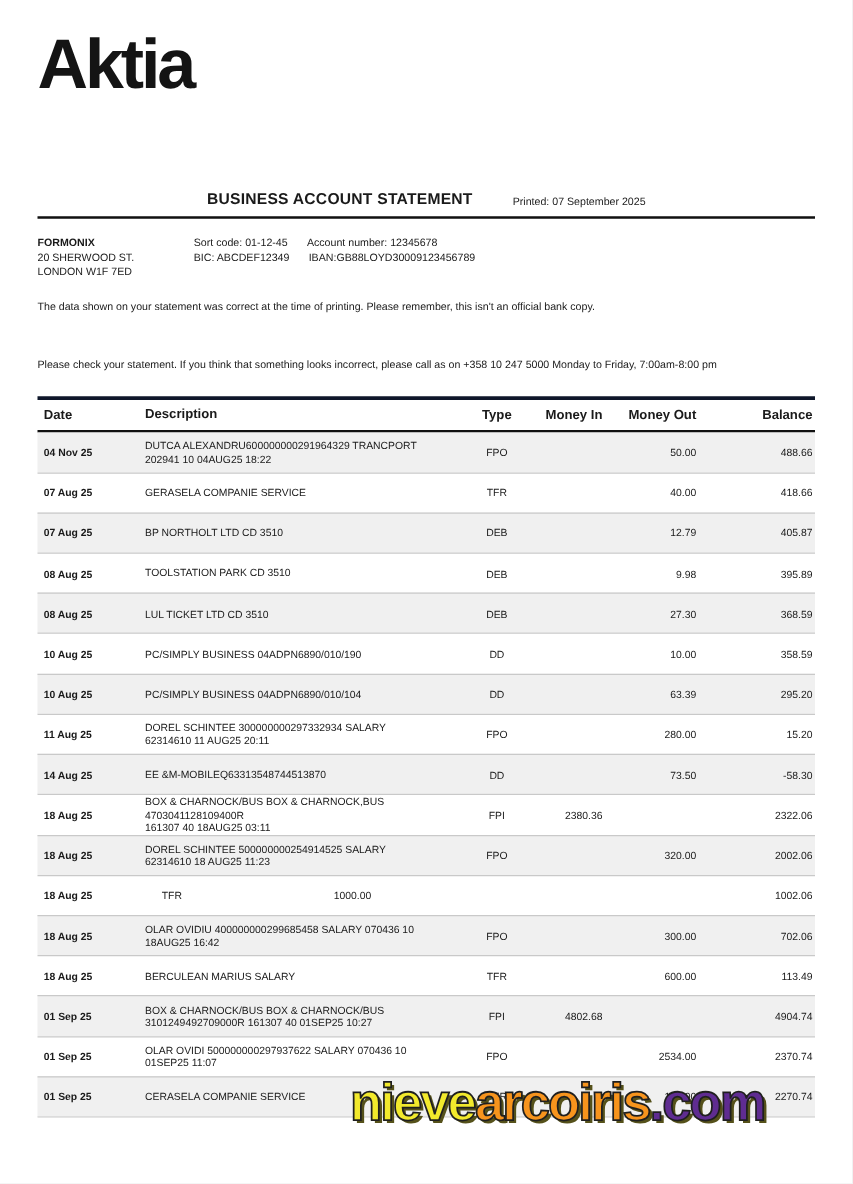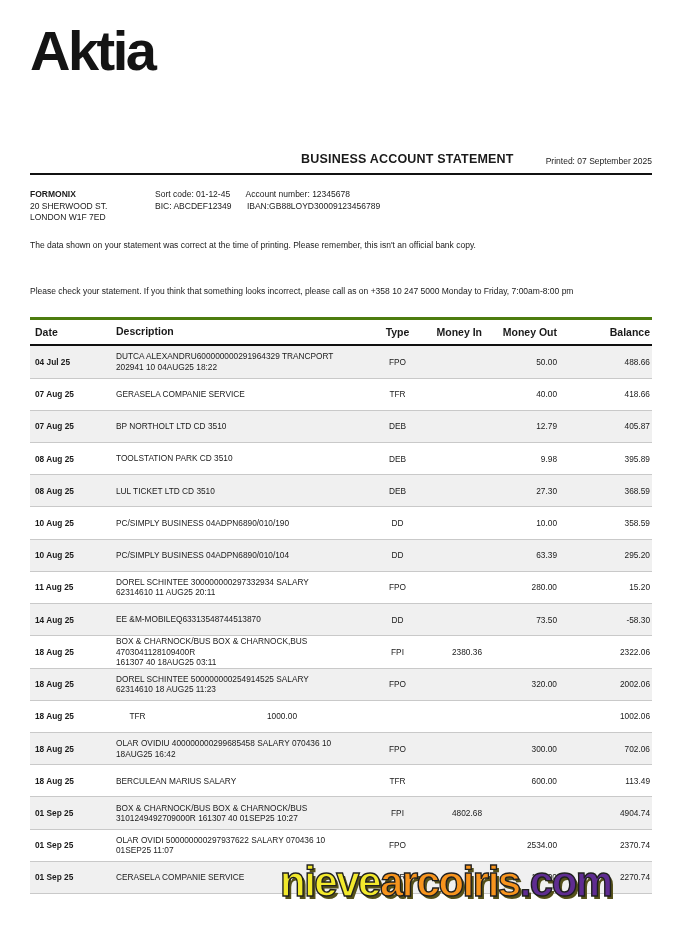--- a/index.html
+++ b/index.html
@@ -10,38 +10,38 @@
     font-family:"Liberation Sans","DejaVu Sans",sans-serif; color:#1a1a1a;
   }
   .content { margin:0 30px; }
 
   .logo {
     padding-top:20px; font-size:56px; line-height:62px; font-weight:800;
     letter-spacing:-2.5px; color:#141414;
   }
 
   .title-row {
-    margin-top:70px; display:flex; justify-content:flex-end;
+    margin-top:70px; display:flex; justify-content:center;
     align-items:flex-end; border-bottom:2.5px solid #111; padding-bottom:7px;
   }
   .title { font-size:12.5px; font-weight:bold; letter-spacing:0.2px; }
   .printed { font-size:8.5px; color:#222;padding-left:32px; }
 
   .account-row { margin-top:14px; display:flex; font-size:8.5px; line-height:11.5px; }
   .acct-left { width:125px; }
   .acct-left .name { font-weight:bold; }
   .acct-line .gap2 { margin-left:13px; }
 
   .disclaimer { margin-top:16px; font-size:8.5px; }
   .check { margin-top:36px; font-size:8.5px; }
 
   .table { margin-top:21px; }
   .thead {
     display:flex; align-items:center; height:29px;
-    border-top:3px solid #4d7c0f; border-bottom:2px solid #101010;
+    border-top:3px solid #0f172a; border-bottom:2px solid #101010;
     font-weight:bold; font-size:10.5px;
   }
   .tbody { border-bottom:1px solid #c9c9c9; }
   .tr {
     display:flex; align-items:center; min-height:32.2px;
     border-top:1px solid #c9c9c9; font-size:8.3px;
   }
   .tbody .tr:first-child { border-top:none; }
   .tbody .tr:nth-child(odd) { background:#f0f0f0; }
 
@@ -101,21 +101,21 @@
       <div class="thead">
         <div class="c-date">Date</div>
         <div class="c-desc">Description</div>
         <div class="c-type">Type</div>
         <div class="c-in">Money In</div>
         <div class="c-out">Money Out</div>
         <div class="c-bal">Balance</div>
       </div>
       <div class="tbody">
           <div class="tr">
-    <div class="c-date">04 Jul 25</div>
+    <div class="c-date">04 Nov 25</div>
     <div class="c-desc">
       <div class="desc-l1">DUTCA ALEXANDRU600000000291964329 TRANCPORT</div>
       <div class="desc-l2">202941 10 04AUG25 18:22</div>
     </div>
     <div class="c-type">FPO</div>
     <div class="c-in"></div>
     <div class="c-out">50.00</div>
     <div class="c-bal">488.66</div>
   </div>
           <div class="tr">

